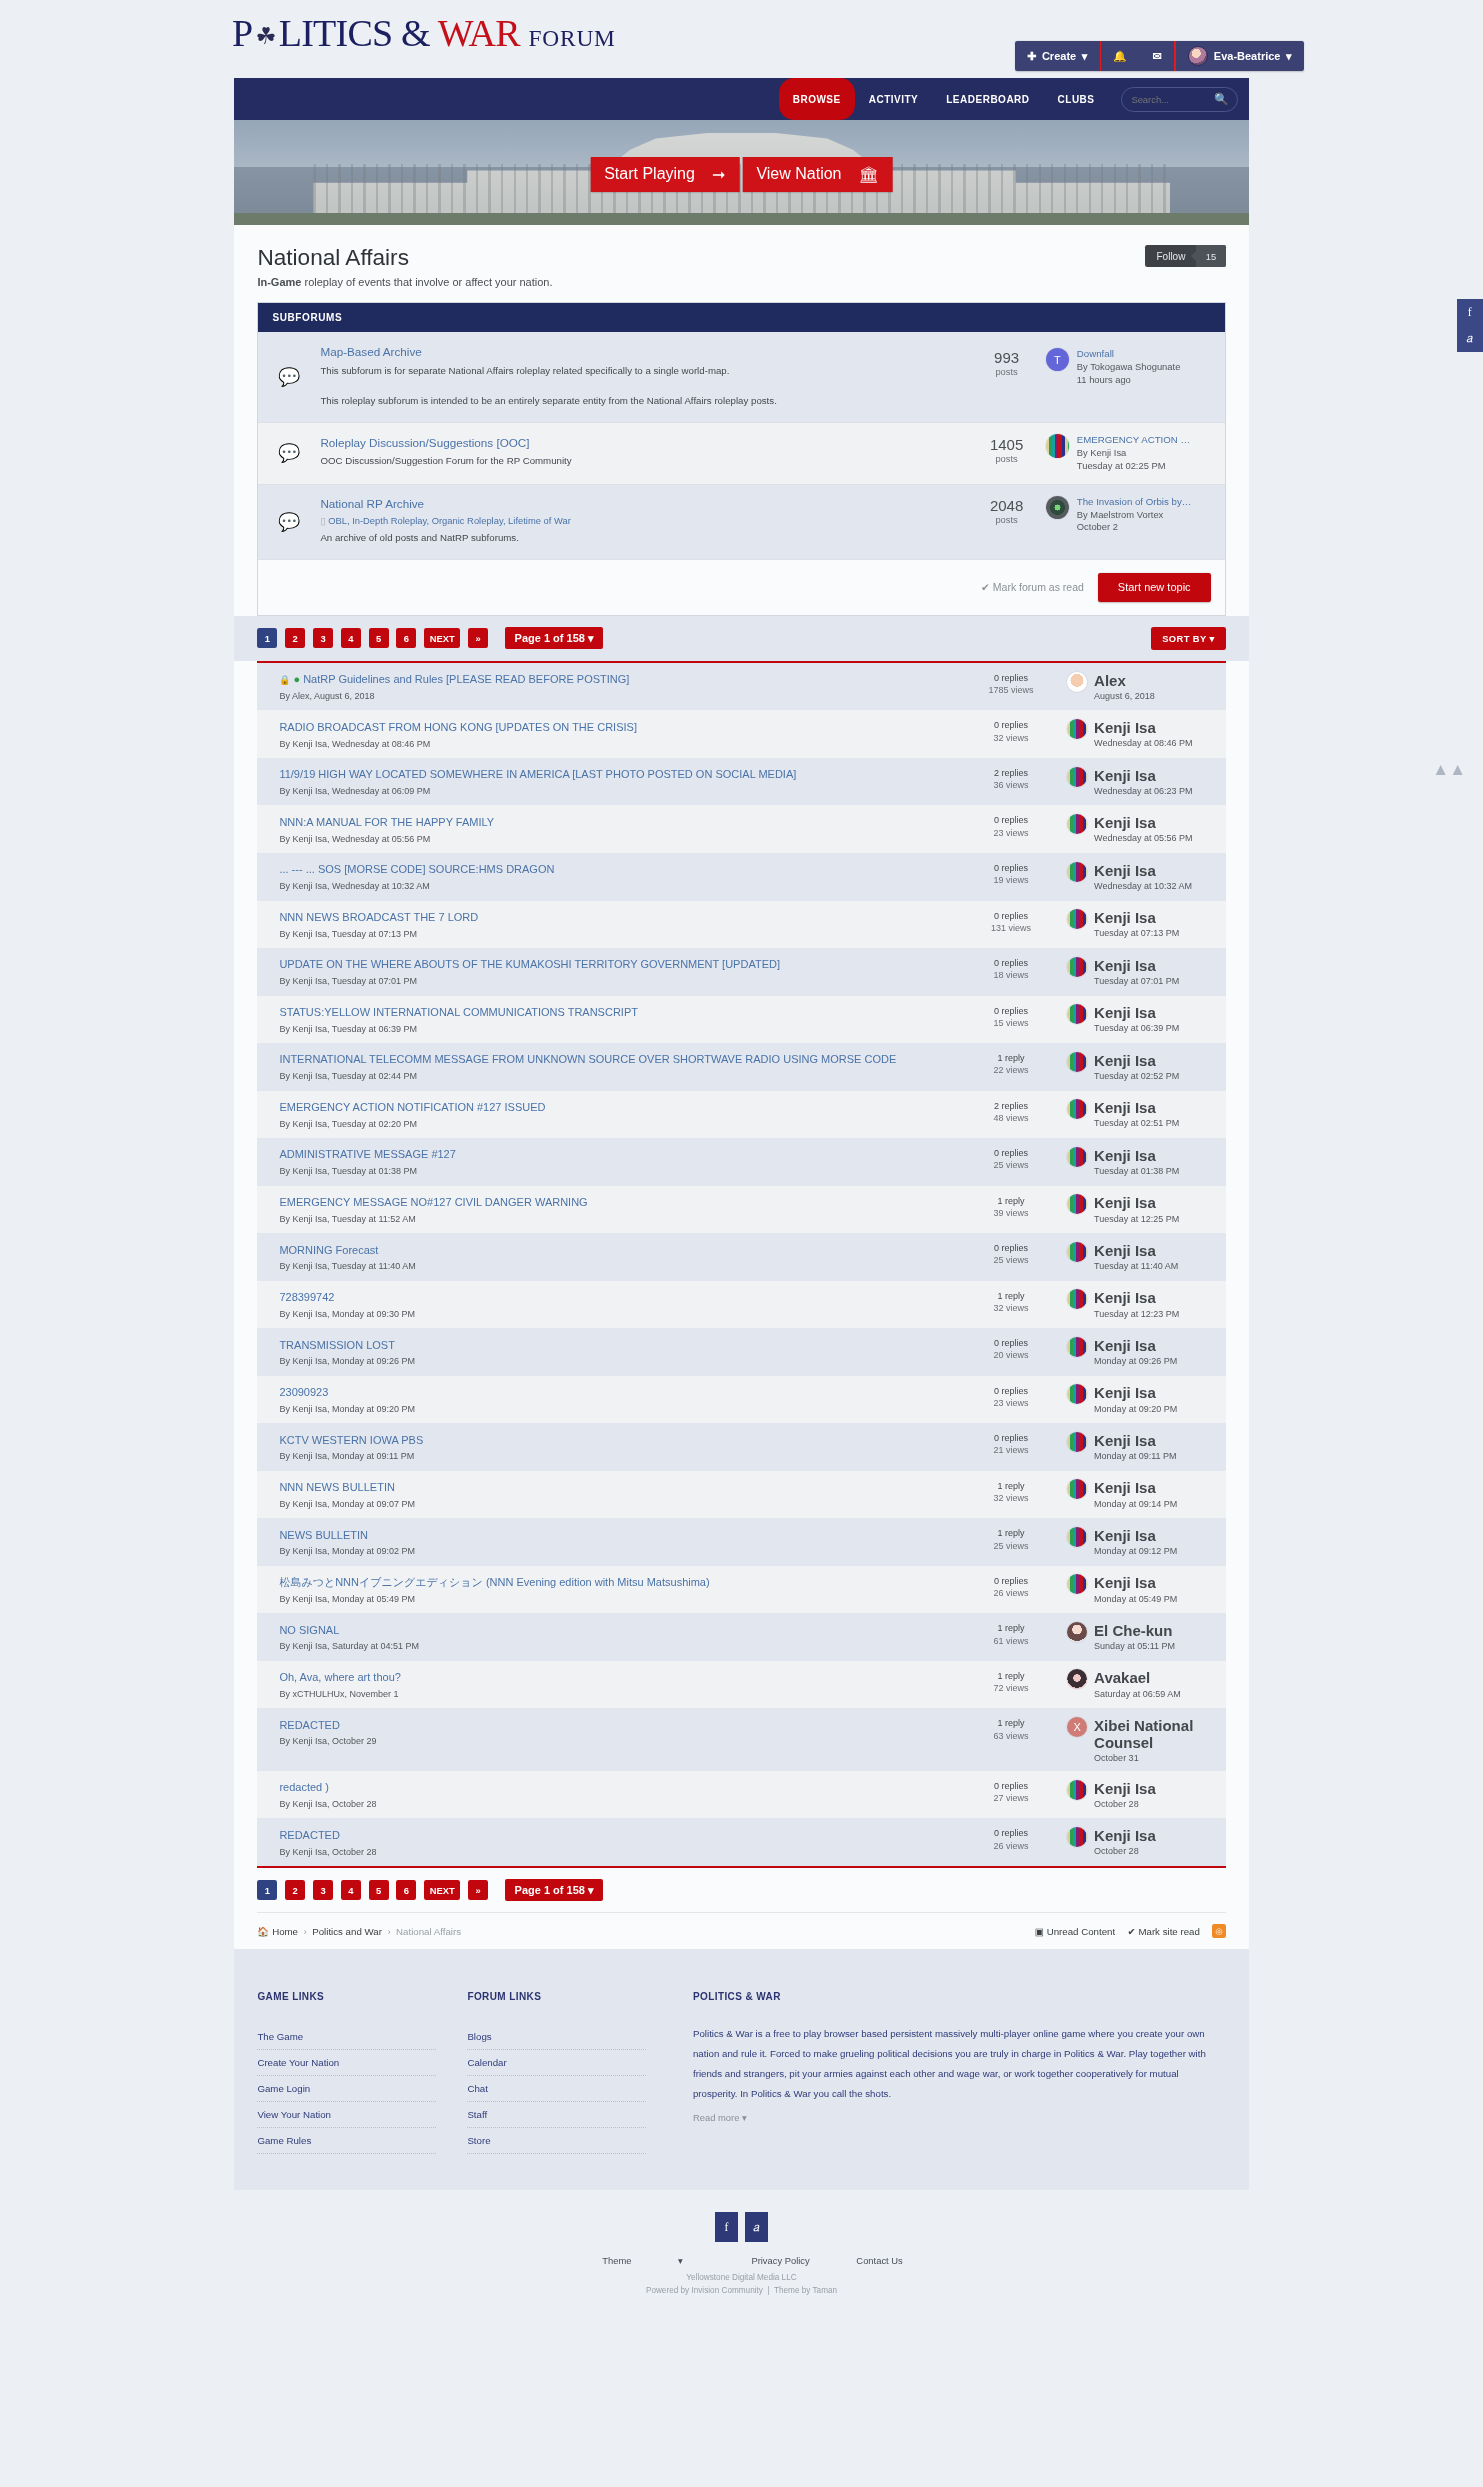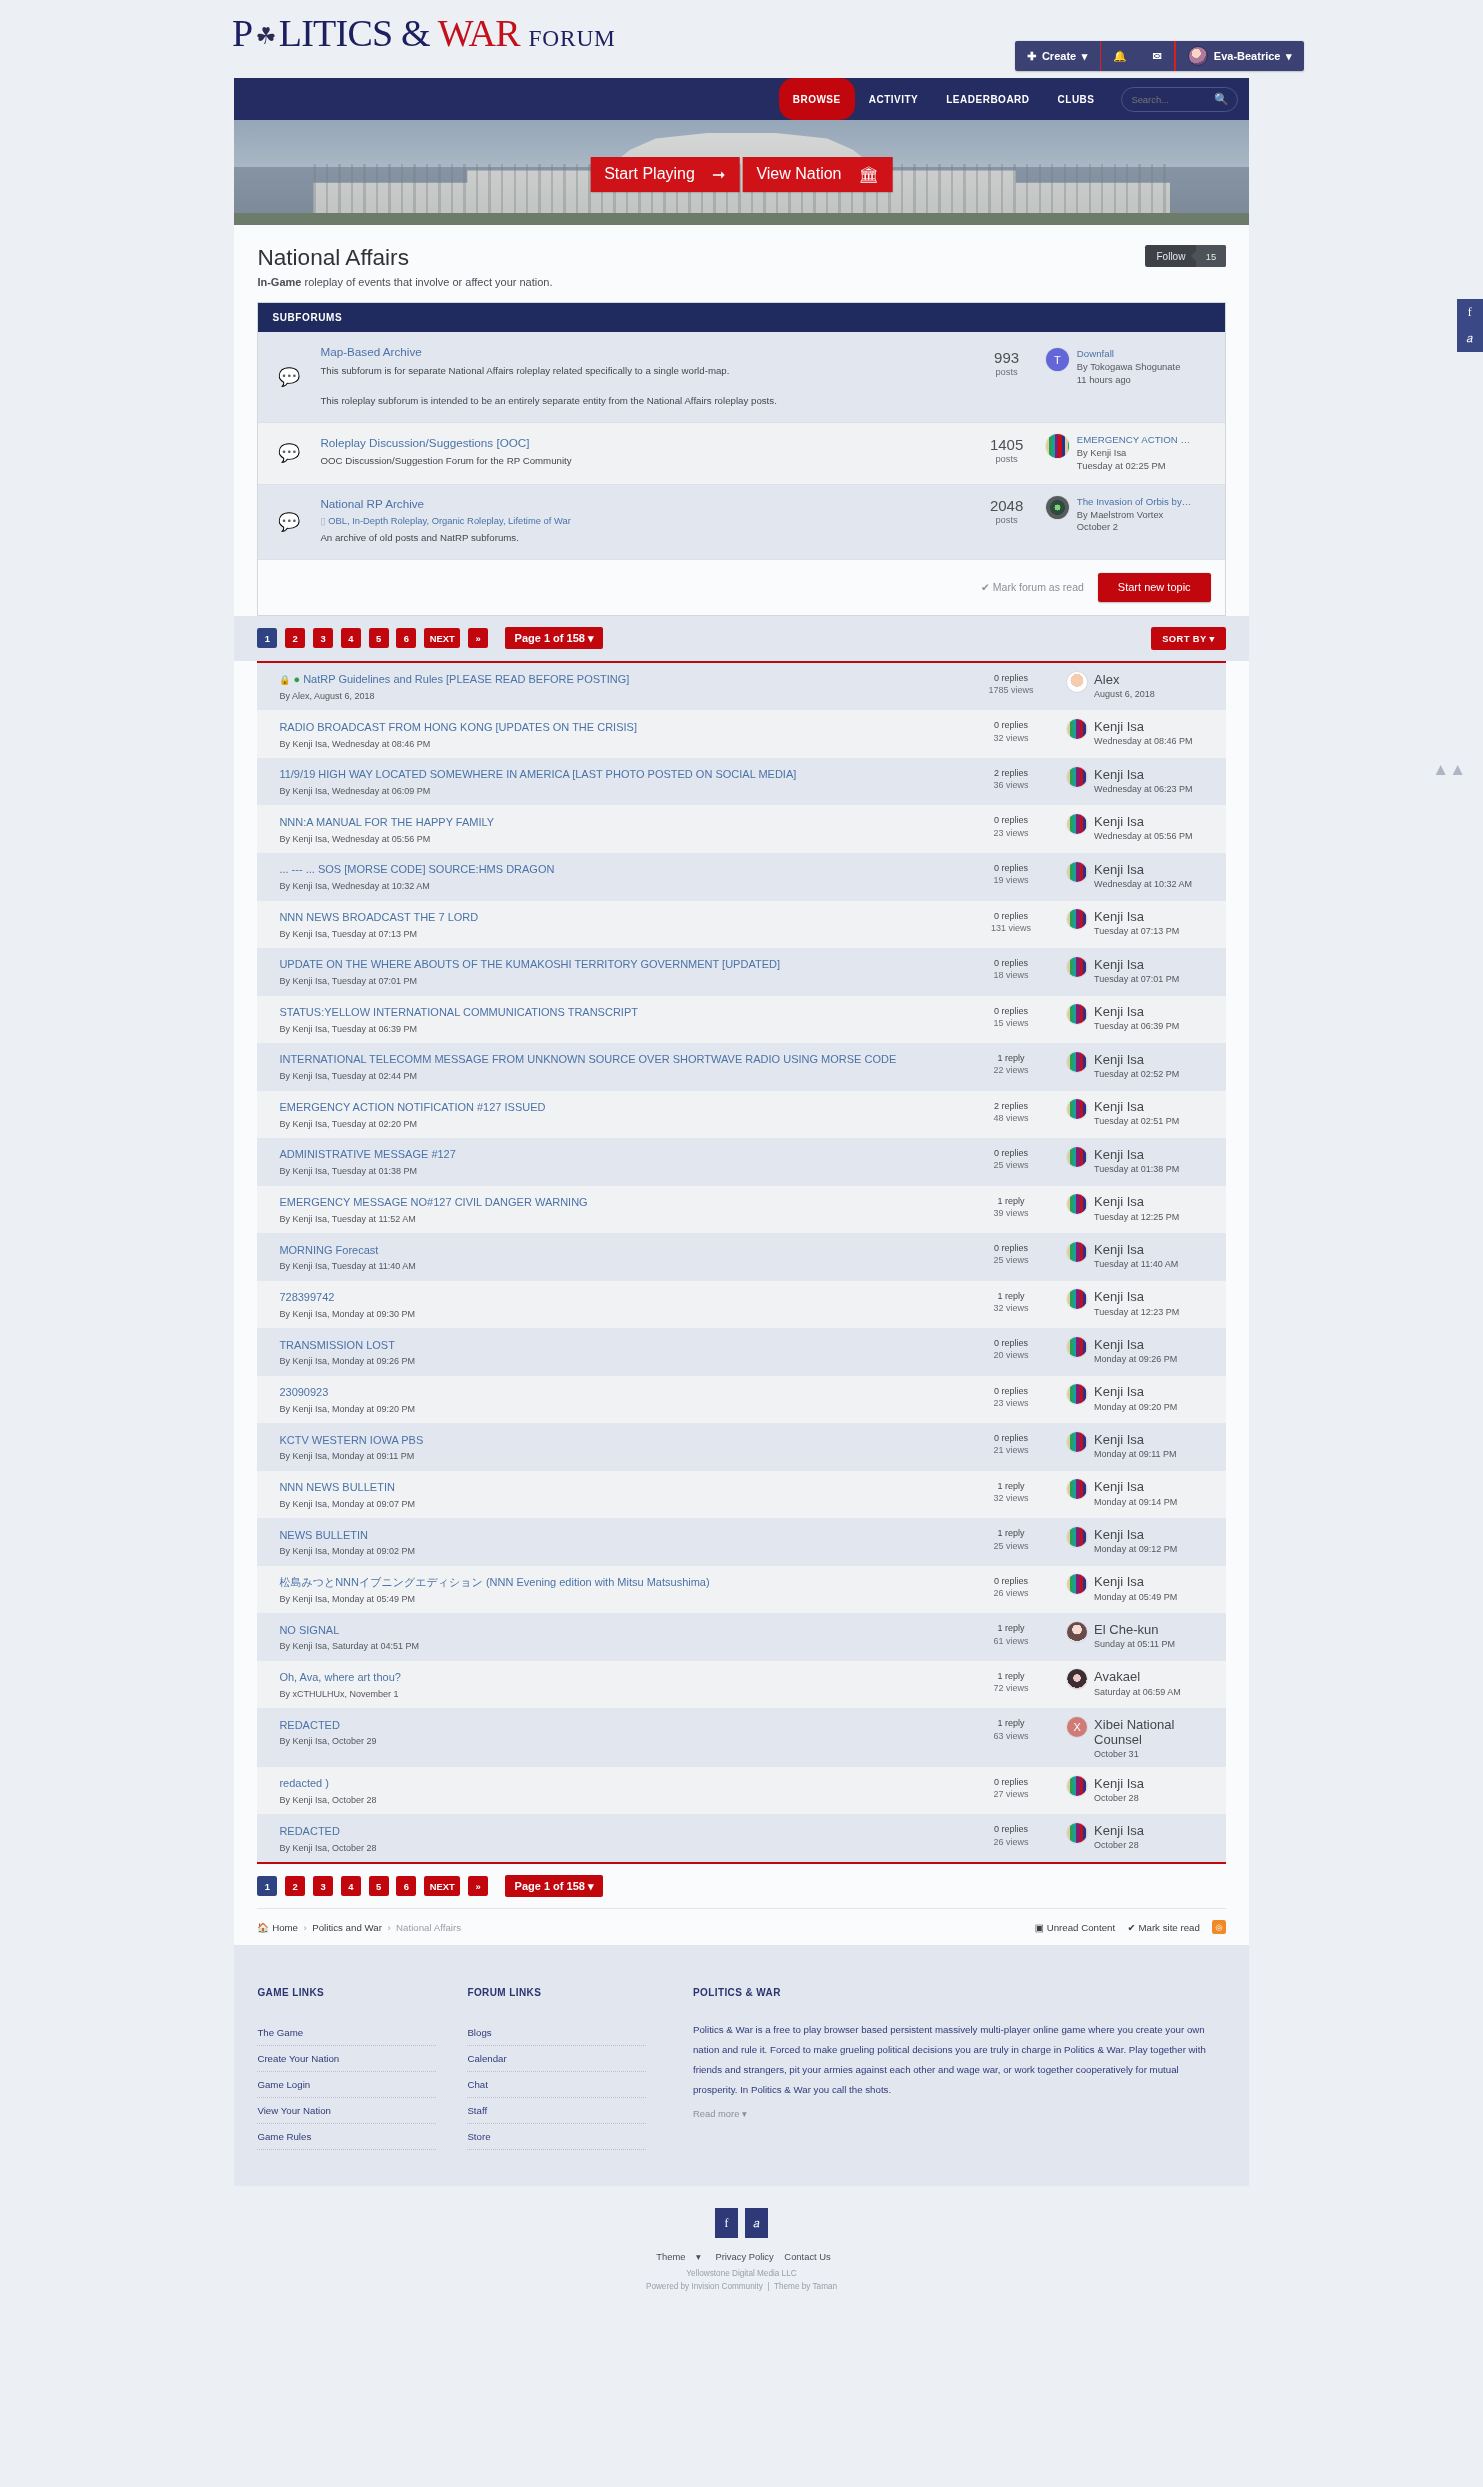--- a/index.html
+++ b/index.html
@@ -215,21 +215,21 @@
   .trow.alt { background: #e2e6ee; }
   .trow .tleft { flex: 1; padding: 9.4px 7.8px 9.4px 22px; min-width: 0; }
   .trow .ttitle { color: #4a73a8; font-size: 11px; line-height: 1.35; cursor:pointer;}
   .trow .ttitle .badge { color: #3f444a; font-size: 9.4px; margin-right: 2.3px;}
   .trow .ttitle .up { color: #2e9c4a; margin-right: 3.1px; }
   .trow .tby { font-size: 9px; color: #55585e; margin-top: 3.9px; }
   .trow .tstats { width: 87px; text-align: center; padding: 10px 0 0 0; flex:none; }
   .trow .tstats .r { font-size: 9px; color: #44474c; }
   .trow .tstats .v { font-size: 9px; color: #6c7077; margin-top: 2.3px; }
   .trow .tlast { width: 171px; padding: 8.6px 7.8px 7.8px 12.5px; display: flex; gap: 7px; flex:none; }
-  .trow .tlast .n { font-size: 13px; color: #44474c; }
+  .trow .tlast .n { font-size: 15px; color: #44474c; font-weight: bold; }
   .trow .tlast .d { font-size: 9px; color: #55585e; margin-top: 2.3px; }
   .av.sm { width: 20px; height: 20px; }
 
   
   .crumbbar {
     margin: 0 23.4px; border-top: 0.8px solid #e2e5e9;
     display: flex; align-items: center; padding: 11px 0; font-size: 9.7px;
   }
   .crumbbar a { color: #3c4043; text-decoration: none; cursor: pointer; }
   .crumbbar .sep { color: #9aa0a6; margin: 0 5.5px; }
@@ -246,21 +246,21 @@
   .flink { font-size: 9.7px; color: #2f3c7a; padding: 7px 0; border-bottom: 0.8px dotted #b9c0cc; width: 179px; cursor: pointer; }
   .fbody { font-size: 9.7px; color: #2f3c7a; line-height: 2.05; max-width: 546px; }
   .fmore { font-size: 9.4px; color: #8a909c; margin-top: 7.8px; cursor:pointer;}
 
   
   .socialwrap { text-align: center; padding: 22px 0 7.8px 0; }
   .soc { display: inline-flex; width: 23.4px; height: 30px; background: #2e3a78;
          color: #fff; align-items: center; justify-content: center; margin: 0 1.6px; cursor:pointer;
          font-family:"Liberation Serif",serif; font-size:11.7px;}
   .bottomlinks { text-align: center; font-size: 9.4px; color: #4a4f56; padding: 4.7px 0; }
-  .bottomlinks span { margin: 0 4px; cursor: pointer; }
+  .bottomlinks span { margin: 0 22px; cursor: pointer; }
   .copy { text-align: center; font-size: 8.2px; color: #9aa0a8; padding: 2.3px 0; }
 
   
   .sideshare { position: absolute; right: 0; top: 299px; width: 26.5px; }
   .sideshare div {
     height: 26.5px; background: #3b4886; color: #fff; display:flex;
     align-items:center; justify-content:center; font-family:"Liberation Serif",serif;
     font-size: 11.7px; cursor:pointer;
   }
   .sideshare div + div { background:#3b4886; }

